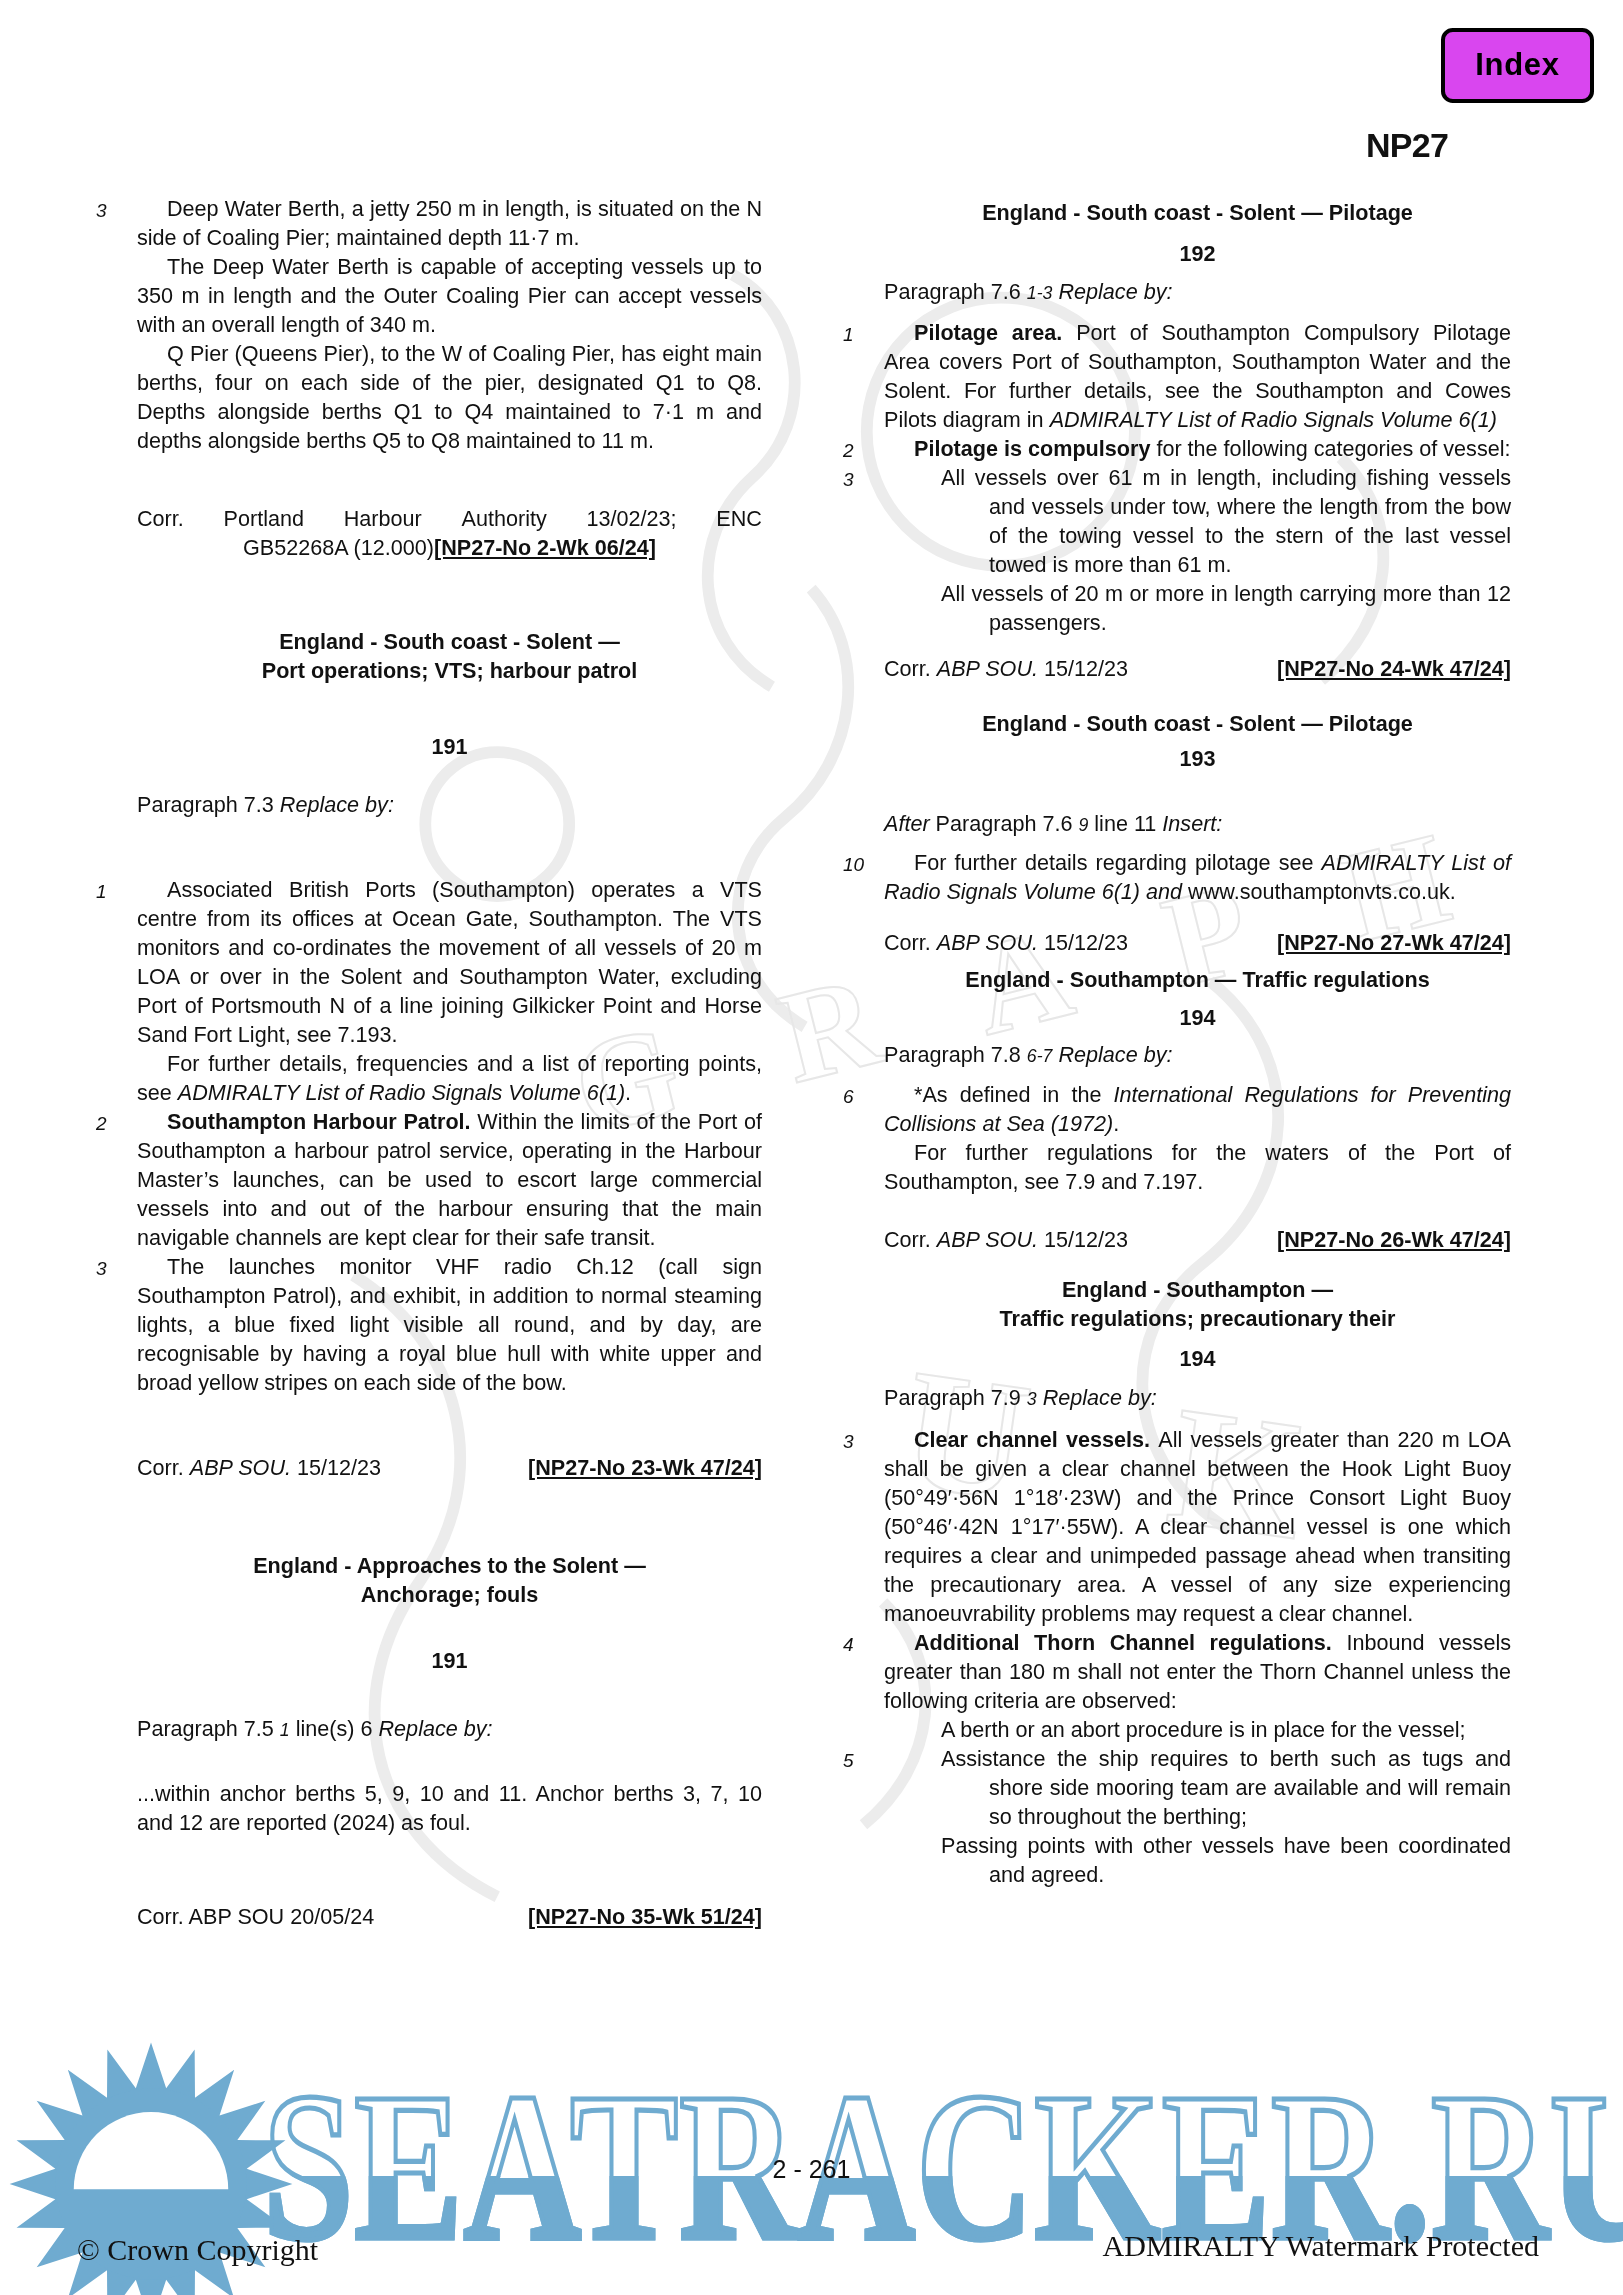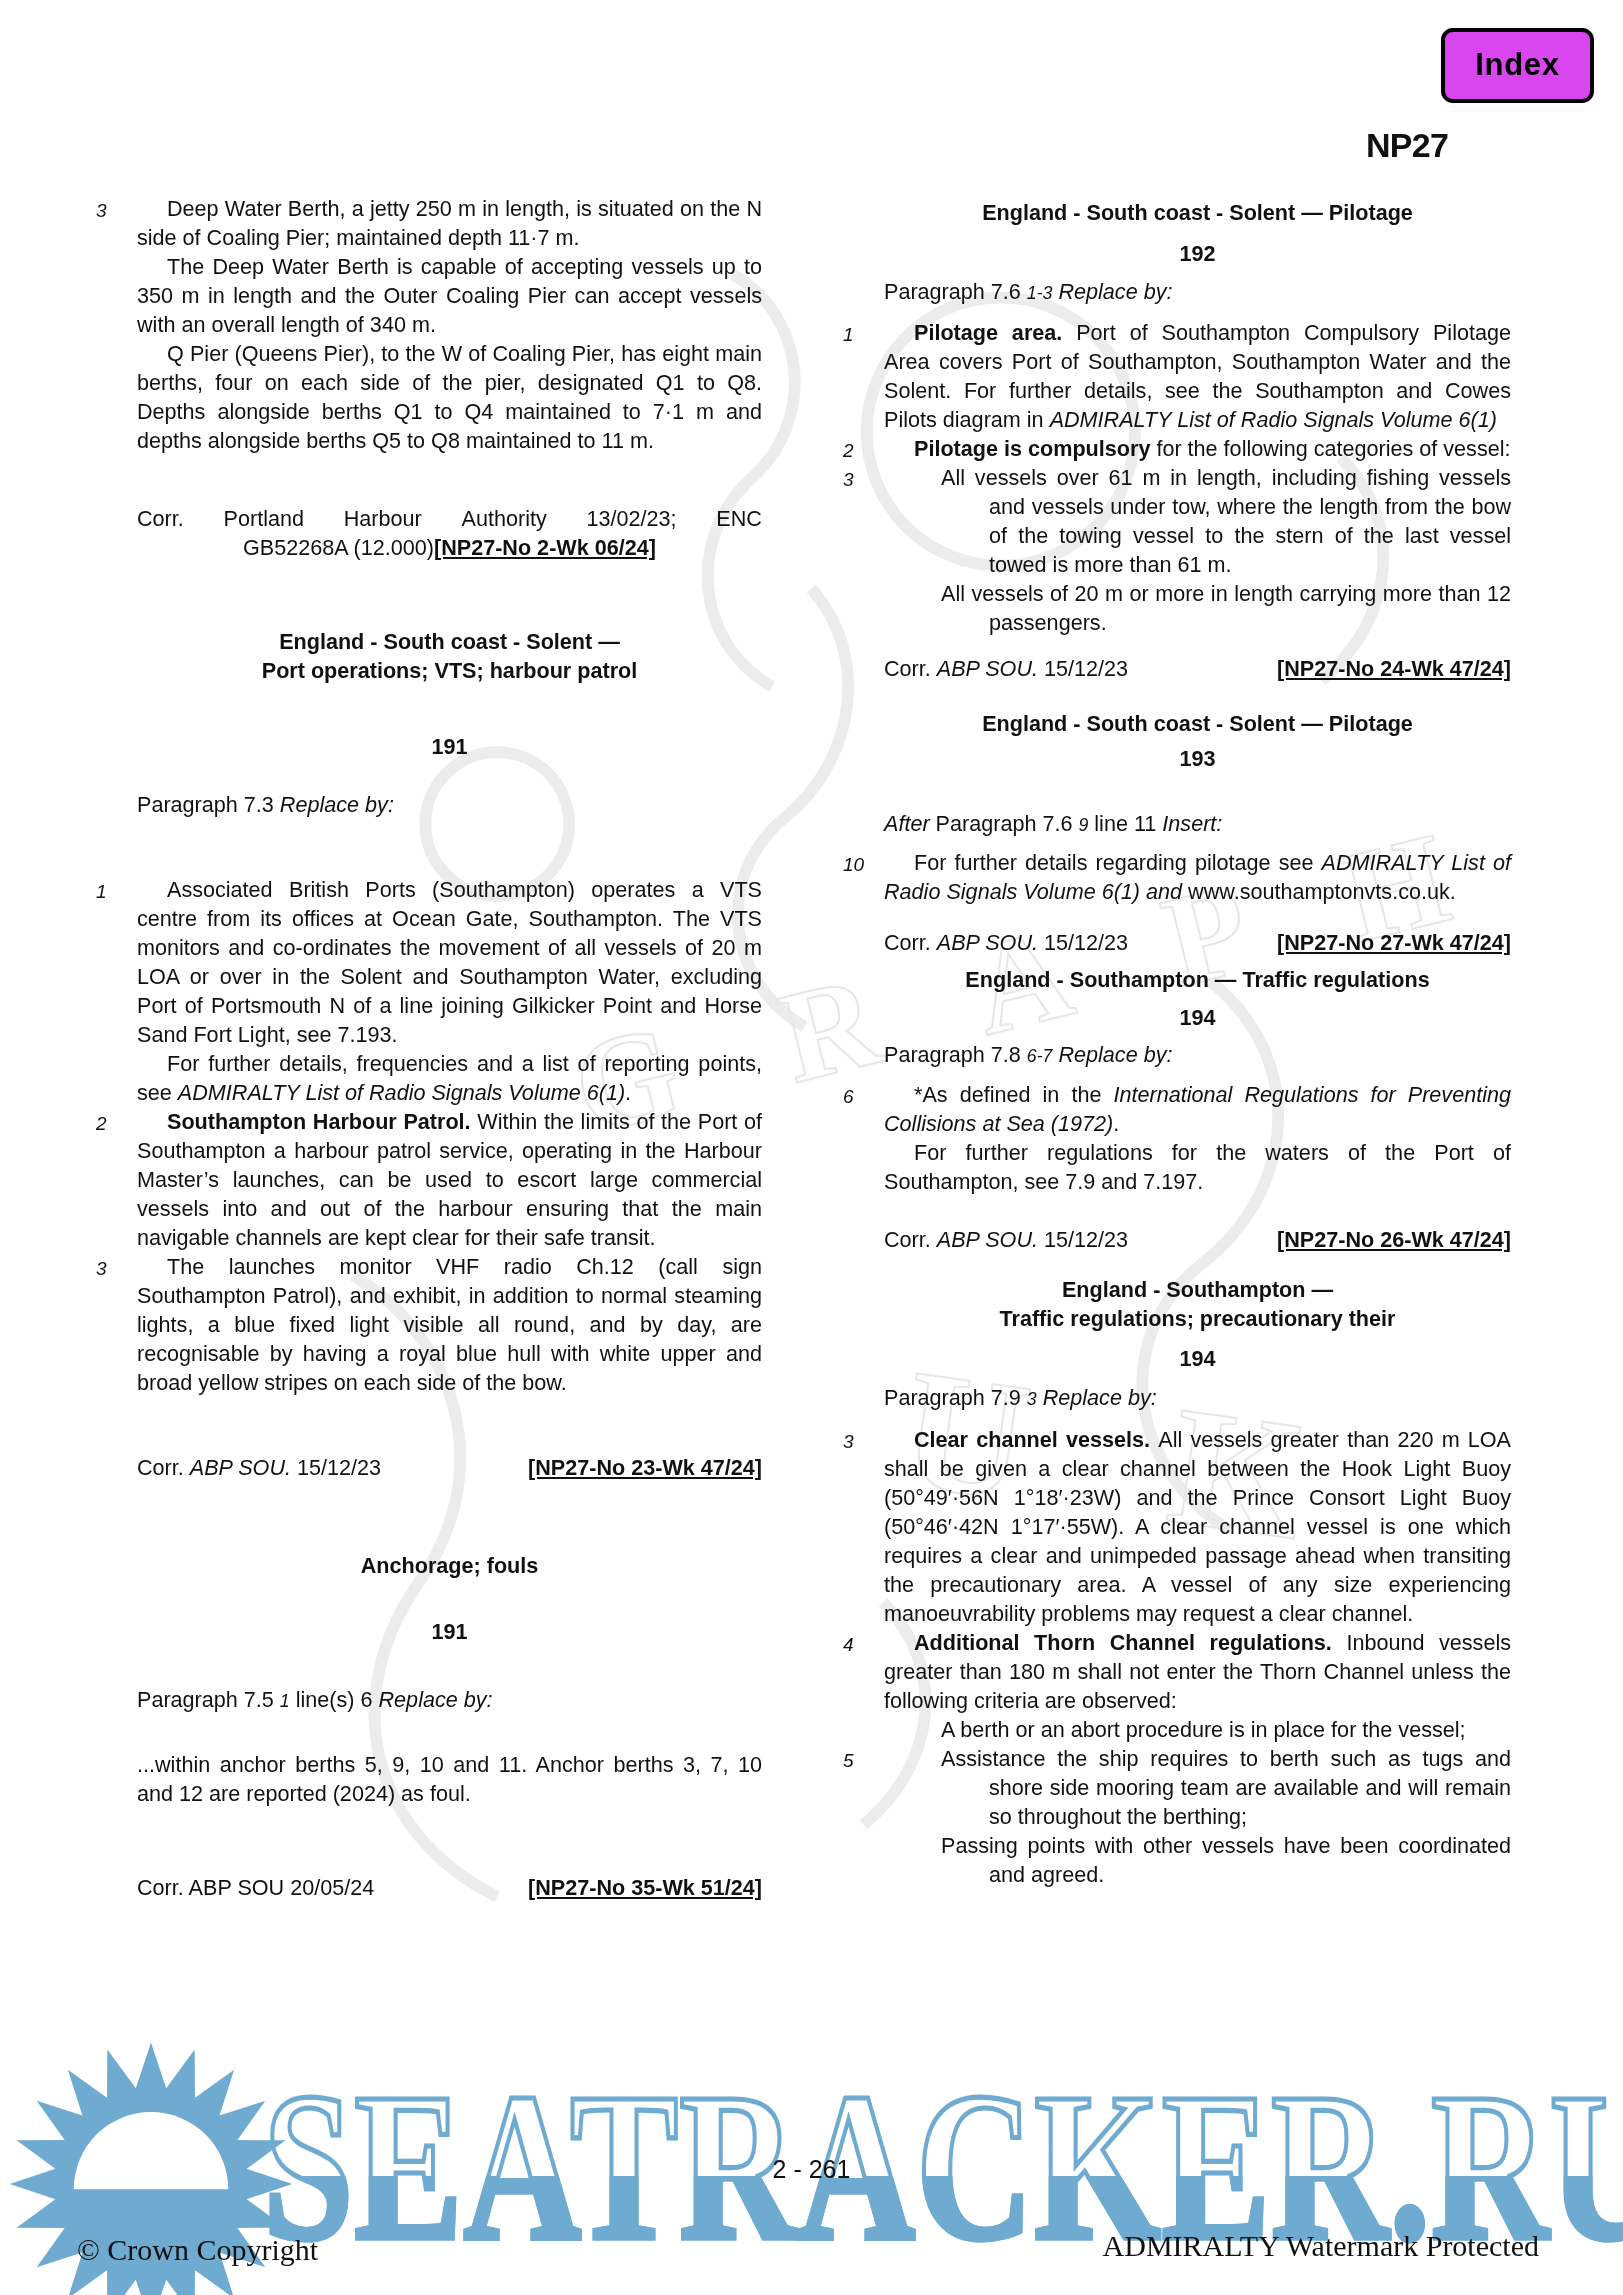--- a/index.html
+++ b/index.html
@@ -109,20 +109,21 @@
       <div class="blk blk-instr" style="margin-top: 29px;"><span class="seg-n">Paragraph 7.3 </span><span class="seg-i">Replace by:</span></div>
       <div class="blk blk-para" style="margin-top: 56px;"><span class="mnum">1</span><span class="seg-n">Associated British Ports (Southampton) operates a VTS centre from its offices at Ocean Gate, Southampton. The VTS monitors and co-ordinates the movement of all vessels of 20 m LOA or over in the Solent and Southampton Water, excluding Port of Portsmouth N of a line joining Gilkicker Point and Horse Sand Fort Light, see 7.193.</span></div>
       <div class="blk blk-para"><span class="seg-n">For further details, frequencies and a list of reporting points, see </span><span class="seg-i">ADMIRALTY List of Radio Signals Volume 6(1)</span><span class="seg-n">.</span></div>
       <div class="blk blk-para"><span class="mnum">2</span><span class="seg-b">Southampton Harbour Patrol. </span><span class="seg-n">Within the limits of the Port of Southampton a harbour patrol service, operating in the Harbour Master’s launches, can be used to escort large commercial vessels into and out of the harbour ensuring that the main navigable channels are kept clear for their safe transit.</span></div>
       <div class="blk blk-para"><span class="mnum">3</span><span class="seg-n">The launches monitor VHF radio Ch.12 (call sign Southampton Patrol), and exhibit, in addition to normal steaming lights, a blue fixed light visible all round, and by day, are recognisable by having a royal blue hull with white upper and broad yellow stripes on each side of the bow.</span></div>
       <div class="blk blk-corr" style="margin-top: 56px;">
         <span class="corr-left"><span class="seg-n">Corr. </span><span class="seg-i">ABP SOU.</span><span class="seg-n"> 15/12/23</span></span>
         <span class="corr-ref">[NP27-No 23-Wk 47/24]</span>
       </div>
       <div class="blk blk-heading" style="margin-top: 69px;">
+        <div>England - Approaches to the Solent —</div>
         <div>Anchorage; fouls</div>
       </div>
       <div class="blk blk-number" style="margin-top: 37px;">191</div>
       <div class="blk blk-instr" style="margin-top: 39px;"><span class="seg-n">Paragraph 7.5 </span><span class="seg-is">1</span><span class="seg-n"> line(s) 6 </span><span class="seg-i">Replace by:</span></div>
       <div class="blk blk-para noind" style="margin-top: 34px;"><span class="seg-n">...within anchor berths 5, 9, 10 and 11. Anchor berths 3, 7, 10 and 12 are reported (2024) as foul.</span></div>
       <div class="blk blk-corr" style="margin-top: 65px;">
         <span class="corr-left"><span class="seg-n">Corr. ABP SOU 20/05/24</span></span>
         <span class="corr-ref">[NP27-No 35-Wk 51/24]</span>
       </div>
     </div>

